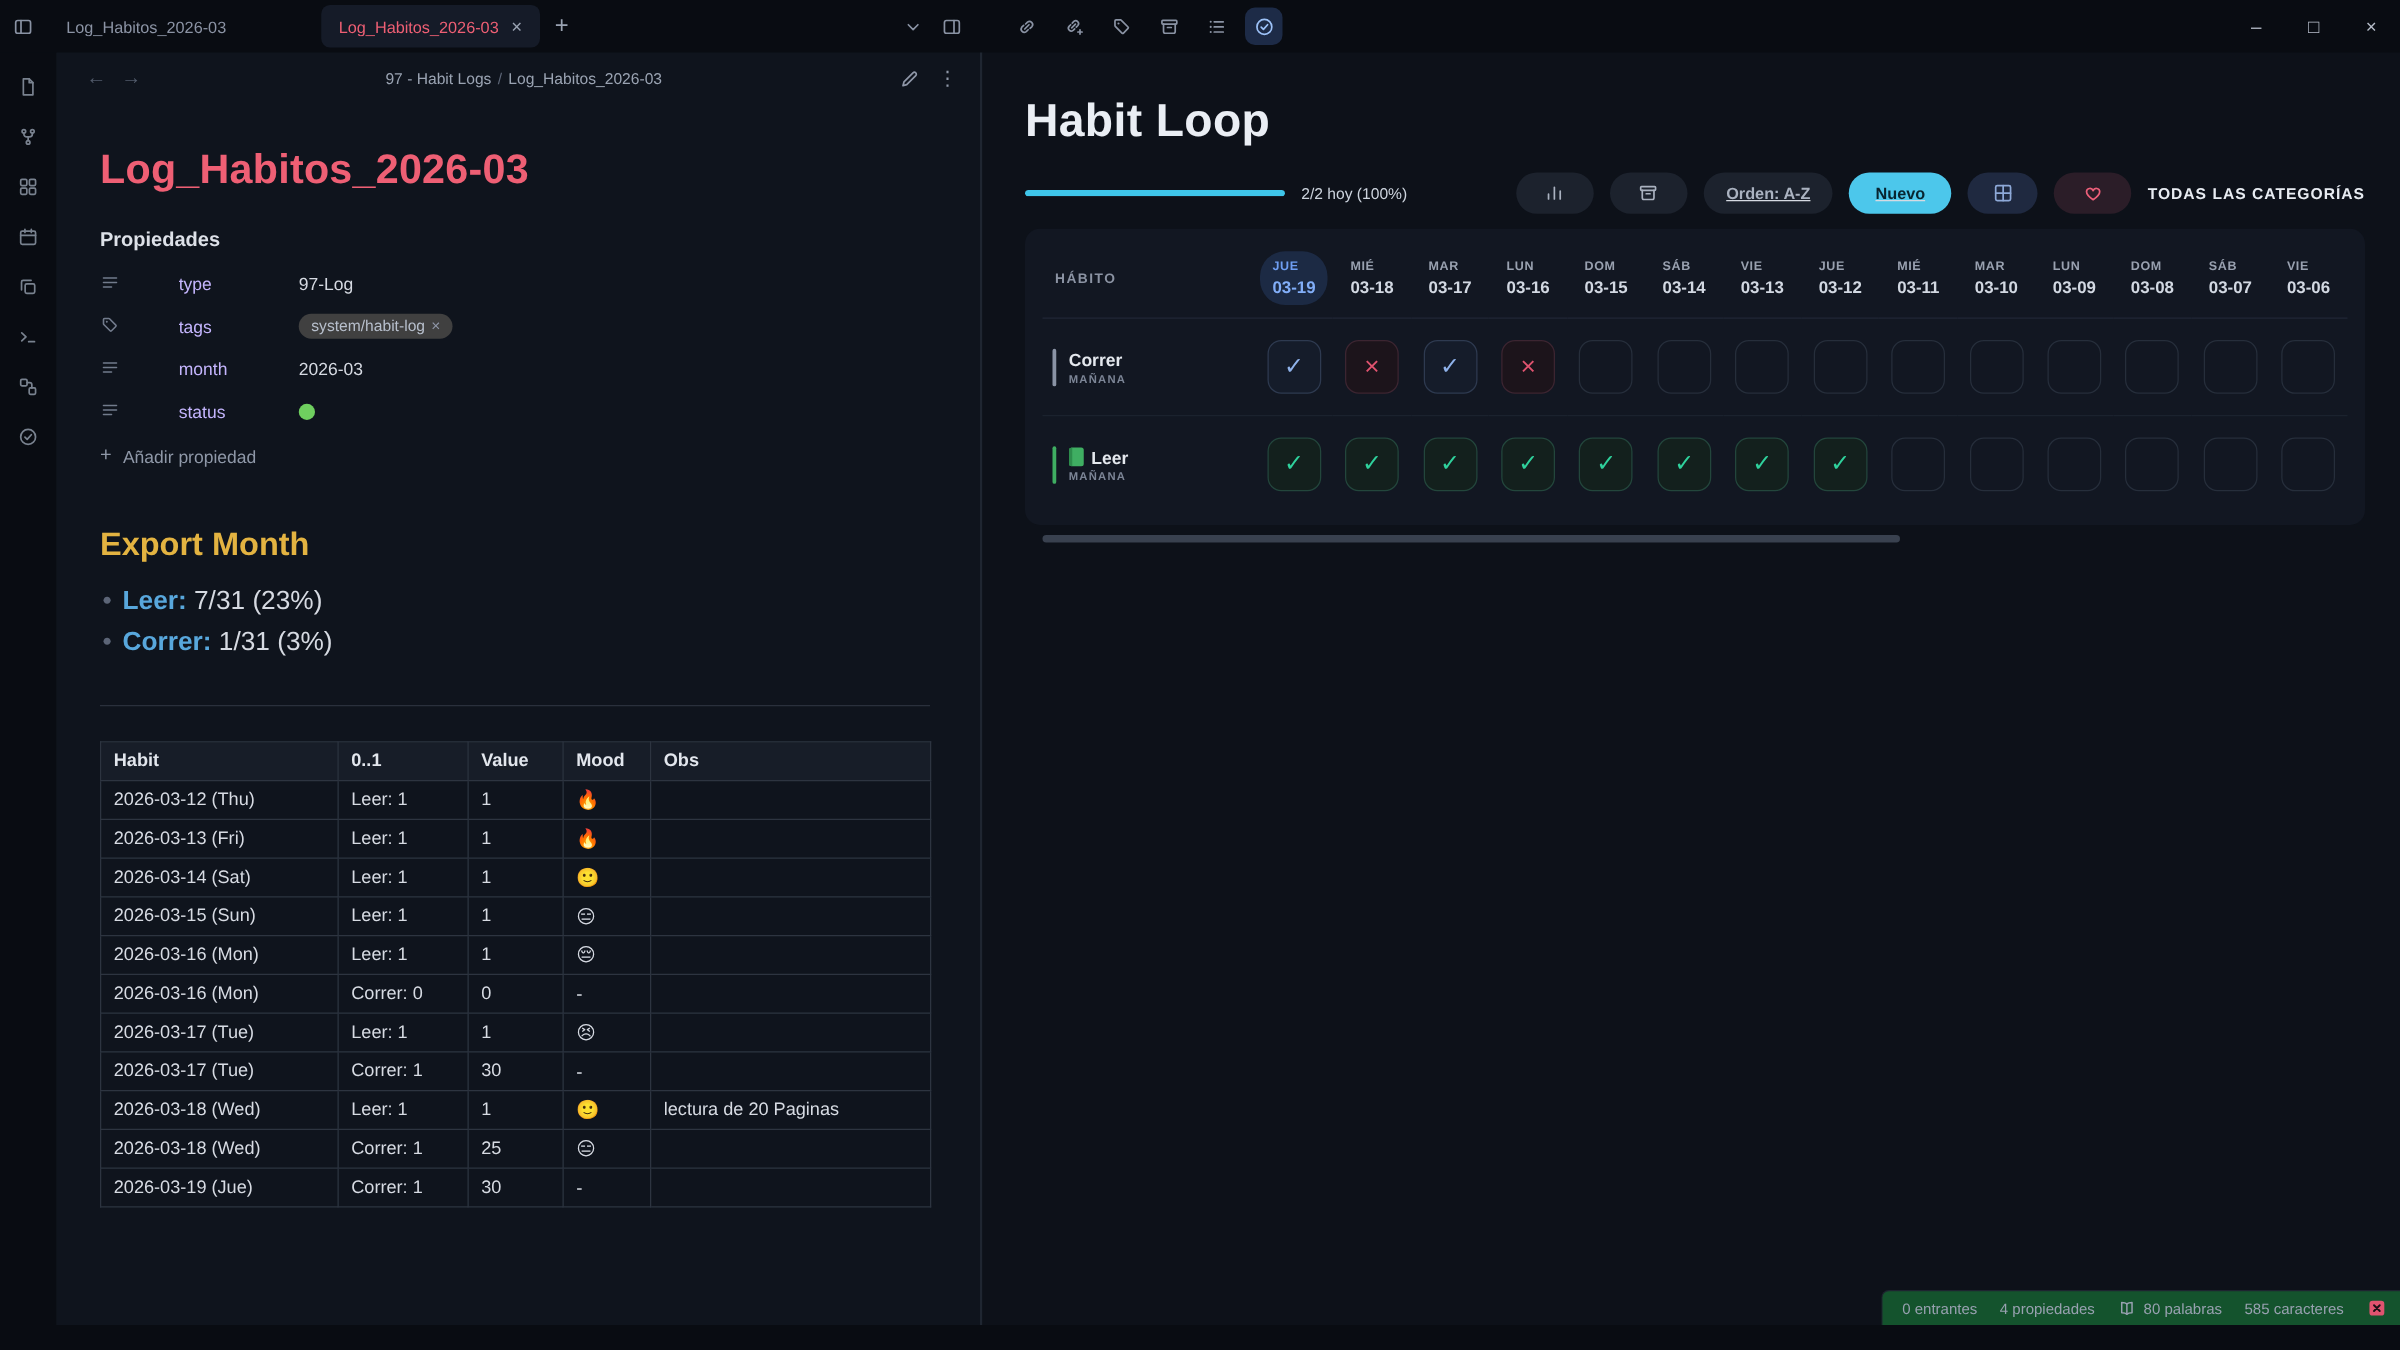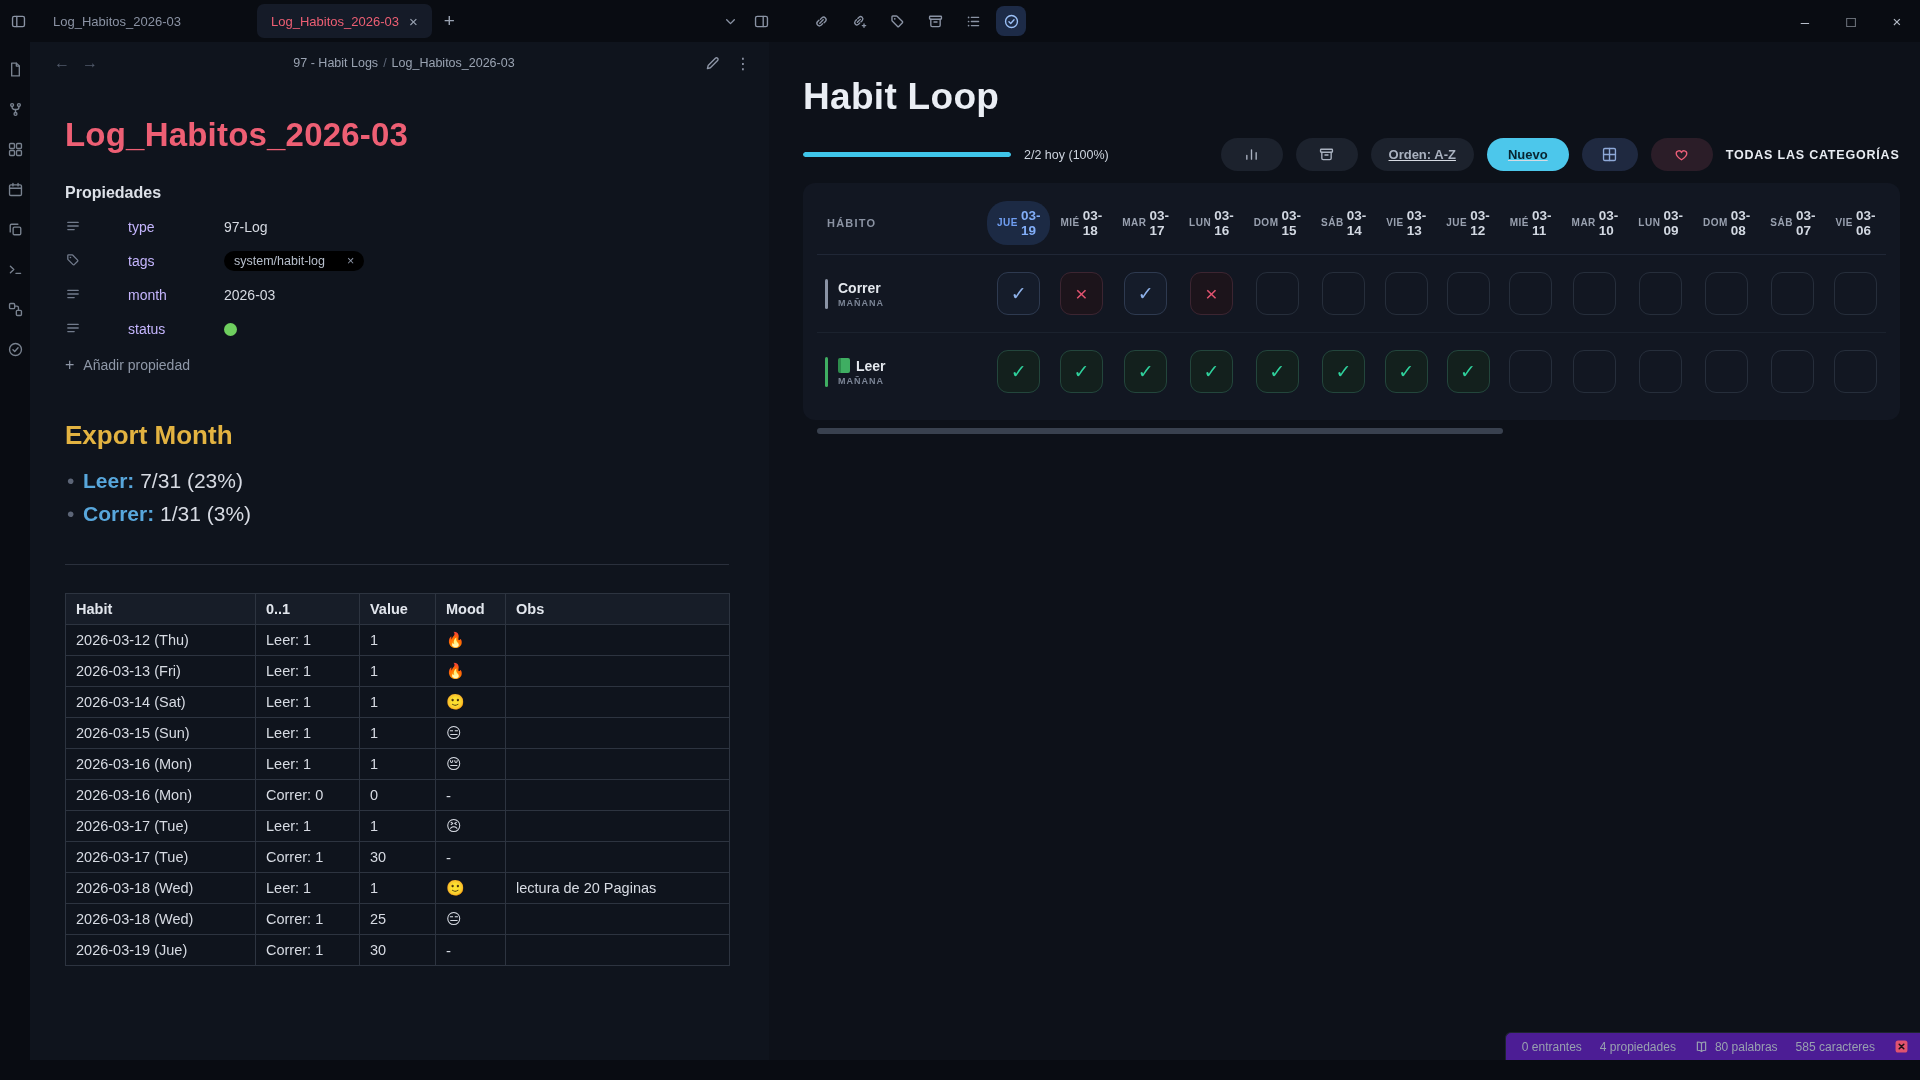--- a/index.html
+++ b/index.html
@@ -48,21 +48,21 @@
   .note-actions .icon-btn { color:#8f97a8; font-size:16px; }
   .note-scroll { flex:1; padding:0 40px 0 35px; overflow:hidden; }
 
   .note-title { color:#ee5f74; font-size:33px; font-weight:700; margin-top:32px; letter-spacing:0.2px; }
   .props-heading { font-size:16px; font-weight:700; color:#dde1e8; margin:30px 0 8px; }
   .prop-row { display:flex; align-items:center; height:34px; font-size:14px; }
   .prop-icon { width:18px; height:18px; color:#727b8c; margin-right:9px; display:flex; }
   .prop-icon svg { width:16px; height:16px; }
   .prop-label { width:96px; color:#c4b5fd;margin-left:36px; }
   .prop-value { color:#d6dae2; display:flex; align-items:center; }
-  .tag-pill { background:#000000; color:#b7bfcc; border-radius:11px; padding:3px 10px; font-size:12.5px; display:inline-flex; align-items:center; gap:22px; }
+  .tag-pill { background:#404040; color:#b7bfcc; border-radius:11px; padding:3px 10px; font-size:12.5px; display:inline-flex; align-items:center; gap:5px; }
   .tag-x { color:#8f97a8; cursor:pointer; }
   .status-dot { width:13px; height:13px; border-radius:50%; }
   .add-prop { color:#8f98a8; font-size:14px; margin-top:10px; display:flex; align-items:center; gap:9px; cursor:pointer; }
   .add-plus { font-size:16px; }
 
   .export-heading { color:#e3b341; font-size:26px; font-weight:700; margin:46px 0 18px; }
   .export-list { list-style:none; }
   .export-item { font-size:21px; margin:9px 0; padding-left:18px; position:relative; color:#d6dae2; }
   .export-item::before { content:"•"; position:absolute; left:2px; color:#5c6577; }
   .export-link { color:#58a7dc; font-weight:700; cursor:pointer; }
@@ -87,21 +87,21 @@
   .tool-btn.icon { width:62px; padding:0; }
   .tool-btn.primary { background:#4cc7eb; color:#082530; padding:0 21px; }
   .tool-btn.icon-blue { width:56px; padding:0; background:#1f2940; color:#8ea9d8; }
   .tool-btn.icon-heart { width:62px; padding:0; background:#2b1d28; color:#ec5f79; }
   .categories-label { font-size:12.5px; font-weight:700; color:#e8ecf2; letter-spacing:0.8px; white-space:nowrap; cursor:pointer; }
 
   .habit-card { margin-top:12px; background:#121722; border-radius:12px; padding:8px 14px 10px; }
   .hgrid { display:grid; grid-template-columns:170px repeat(14,1fr); align-items:stretch; }
   .hg-habithead { display:flex; align-items:center; padding-left:10px; font-size:11px; font-weight:700; letter-spacing:1.2px; color:#8b93a3; border-bottom:1px solid #202736; }
   .hg-date { height:64px; display:flex; flex-direction:column; align-items:center; justify-content:center; gap:3px; border-bottom:1px solid #202736; }
-  .hg-date-inner { display:flex; flex-direction:row; align-items:center; gap:3px; padding:7px 10px; border-radius:20px; }
+  .hg-date-inner { display:flex; flex-direction:column; gap:3px; padding:7px 10px; border-radius:20px; }
   .hg-date.today .hg-date-inner { background:#1c2a44; }
   .hg-day { font-size:10px; font-weight:700; letter-spacing:0.5px; color:#99a1b0; }
   .hg-num { font-size:13.5px; font-weight:700; color:#d2d8e2; }
   .hg-date.today .hg-day { color:#6f9ef2; }
   .hg-date.today .hg-num { color:#82aef8; }
 
   .hg-name { display:flex; align-items:center; gap:10px; padding-left:8px; border-bottom:1px solid #1b222e; }
   .hg-name.last, .hg-cell.last { border-bottom:none; }
   .habit-bar { width:3px; height:30px; border-radius:2px; flex:0 0 3px; }
   .habit-nm-wrap { display:flex; flex-direction:column; gap:2px; }
@@ -111,21 +111,21 @@
   .book-ico { width:12px; height:15px; border-radius:2px; background:#3fae62; border-left:3px solid #2d8c4c; display:inline-block; }
   .hg-cell { display:flex; align-items:center; justify-content:center; padding:17px 0; border-bottom:1px solid #1b222e; }
   .cellbox { width:43px; height:43px; border-radius:11px; border:1.5px solid #262e3b; display:flex; align-items:center; justify-content:center; font-size:19px; font-weight:700; cursor:pointer; color:transparent; }
   .cellbox.done-blue { color:#8fb2ea; border-color:#2e3a50; background:#151c2a; }
   .cellbox.done-green { color:#2fd19c; border-color:#23463c; background:#13201d; }
   .cellbox.missed { color:#e0536f; border-color:#3c2531; background:#1c141b; font-size:21px; font-weight:400; }
 
   .h-scrollbar { height:6px; width:686px; margin:8px 0 0 14px; border-radius:3px; background:#39414f; cursor:pointer; }
 
   
-  .statusbar { position:absolute; right:0; bottom:0; height:28px; display:flex; align-items:center; gap:18px; padding:0 10px 0 16px; background:#4c1d95; border:1px solid #1e2430; border-right:none; border-bottom:none; border-radius:6px 0 0 0; font-size:12px; color:#98a1b0; }
+  .statusbar { position:absolute; right:0; bottom:0; height:28px; display:flex; align-items:center; gap:18px; padding:0 10px 0 16px; background:#14532d; border:1px solid #1e2430; border-right:none; border-bottom:none; border-radius:6px 0 0 0; font-size:12px; color:#98a1b0; }
   .sb-item { display:flex; align-items:center; gap:6px; white-space:nowrap; }
   .sb-item svg { width:15px; height:15px; }
   .sb-alert svg { width:17px; height:17px; }
 </style>
 </head>
 <body>
 
 <div class="app">
 
   <header class="titlebar">

